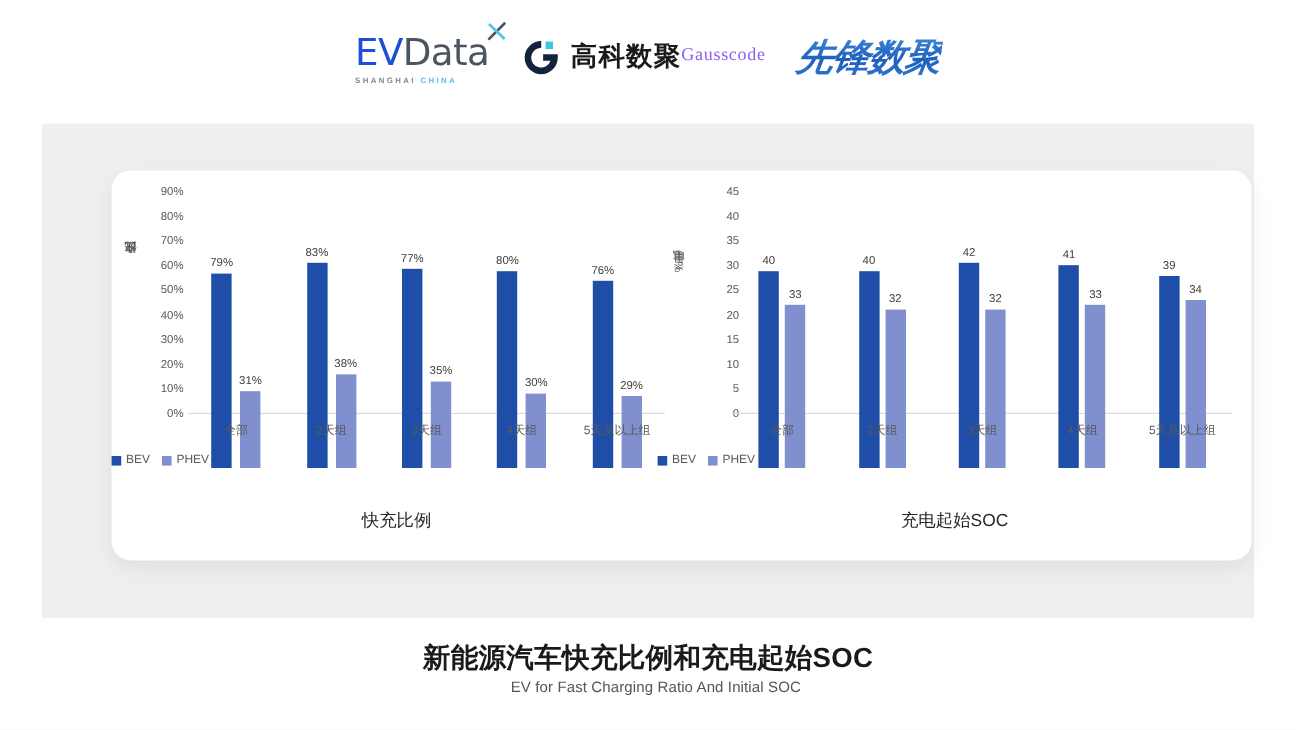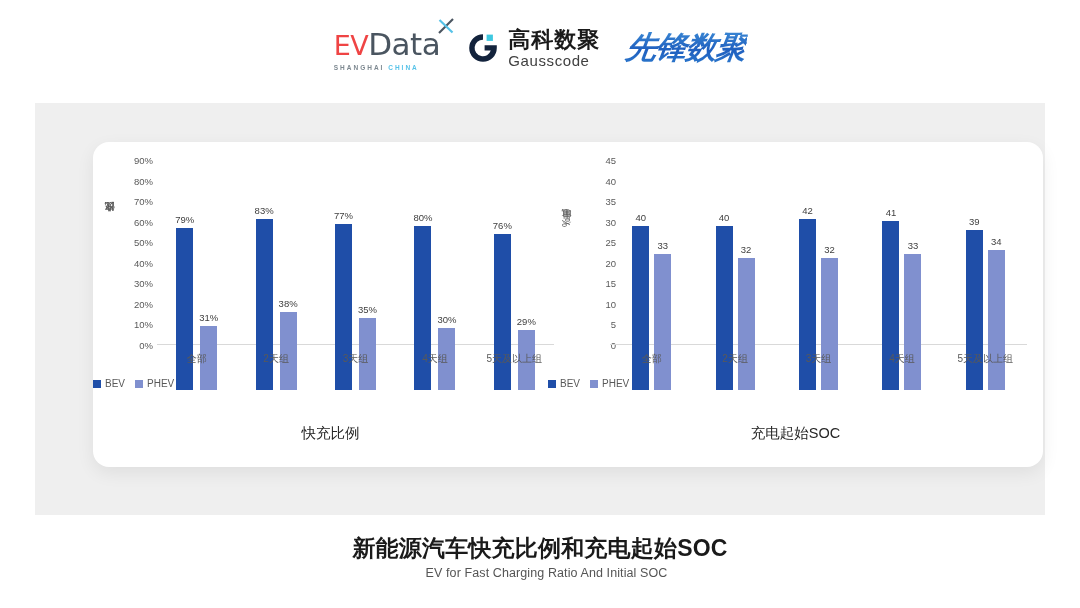--- a/index.html
+++ b/index.html
@@ -17,49 +17,49 @@
   .logo-bar{
     position:absolute; top:0; left:0; width:1080px; height:96px;
     display:flex; align-items:center; justify-content:center; gap:26px;
   }
   .logo{ display:flex; align-items:center; }
 
   
   .evdata{ flex-direction:column; align-items:flex-start; position:relative; }
   .evdata-main{ display:flex; align-items:baseline; position:relative; }
   .ev-ev{
-    font-size:27px; letter-spacing:-0.5px; font-weight:400;
-    color:#ef4444; font-family:"DejaVu Sans",sans-serif;
+    font-size:31px; letter-spacing:-0.5px; font-weight:400;
+    color:#1d4ed8; font-family:"DejaVu Sans",sans-serif;
   }
   .ev-data{
     font-size:31px; letter-spacing:-0.5px; font-weight:400;
     color:#4a5560; font-family:"DejaVu Sans",sans-serif;
   }
   .ev-x{
     position:absolute; right:-16px; top:-10px;
     width:20px; height:20px;
   }
   .evdata-sub{
     margin-top:2px; font-size:6.5px; letter-spacing:2.0px;
     font-weight:700;
   }
   .evdata-sub .sh{ color:#7d8890; }
   .evdata-sub .cn{ color:#56c2e8; }
 
   
   .gauss{ gap:8px; align-items:center; }
   .gauss-mark{ position:relative; width:34px; height:34px; }
-  .gauss-text{ display:flex; flex-direction:column; line-height:1; }
+  .gauss-text{ display:flex; flex-direction:row; line-height:1; }
   .gauss-cn{
     font-size:22px; font-weight:700; color:#1a1a1a; letter-spacing:1px;
     font-family:"DejaVu Sans",sans-serif;
   }
   .gauss-en{
-    font-size:15px; color:#404040; letter-spacing:0.6px; margin-top:2px;
-    font-family:Liberation Sans, sans-serif;
+    font-size:15px; color:#8b5cf6; letter-spacing:0.6px; margin-top:2px;
+    font-family:Liberation Serif, serif;
   }
 
   
   .xianfeng{
     font-size:31px; font-weight:700; font-style:italic;
     letter-spacing:-1px;
     font-family:"DejaVu Sans",sans-serif;
     background:linear-gradient(180deg,#3f8fd8 0%,#1f5fbf 55%,#2f7fd0 100%);
     -webkit-background-clip:text; background-clip:text; color:transparent;
     transform:skewX(-8deg);

